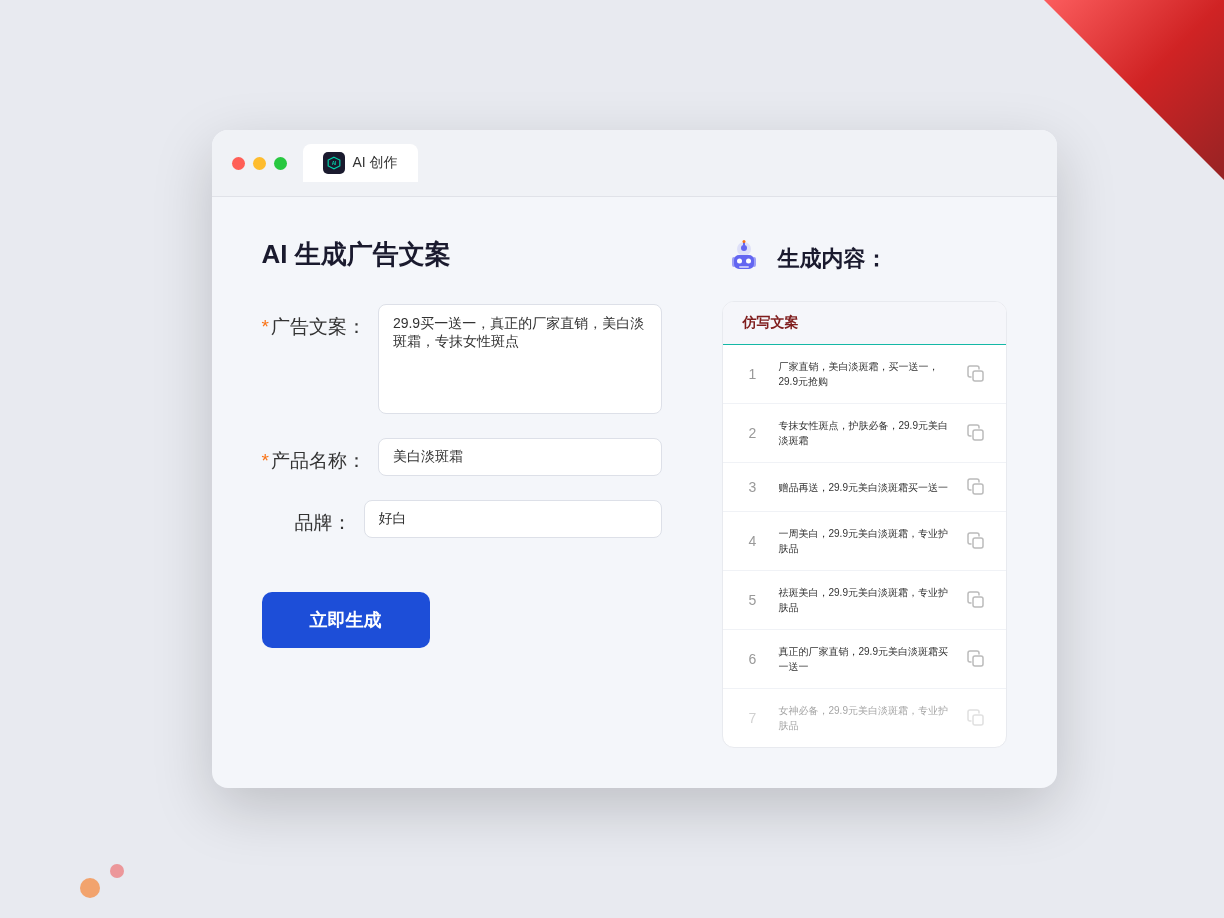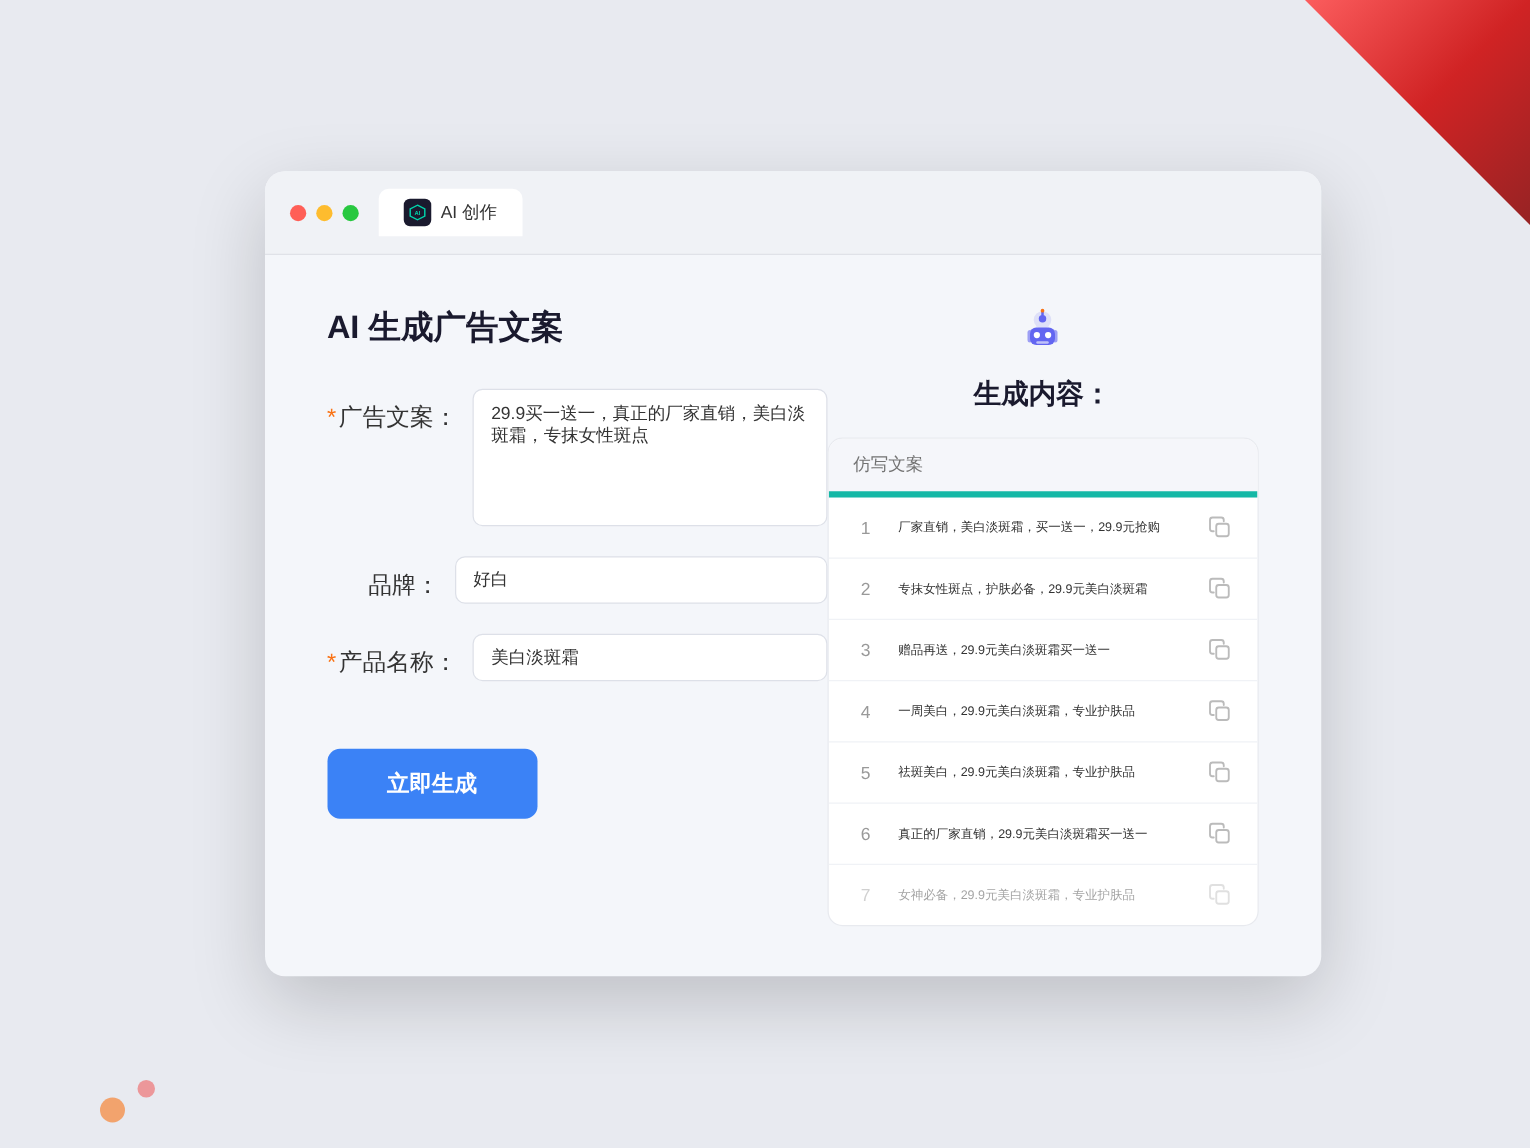--- a/index.html
+++ b/index.html
@@ -105,20 +105,21 @@
     }
     .tab-icon svg {
       width: 14px;
       height: 14px;
     }
 
     
     .main-content {
       padding: 40px 50px;
       display: flex;
+      gap: 60px;
       align-items: flex-start;
     }
 
     
     .left-panel {
       flex: 0 0 400px;
     }
     .panel-title {
       font-size: 26px;
       font-weight: 700;
@@ -155,42 +156,41 @@
       background: #ffffff;
       outline: none;
       font-family: inherit;
       resize: none;
     }
     textarea.form-input {
       height: 110px;
     }
 
     .generate-btn {
-      background: #3b82f6;
+      background: #1d4ed8;
       color: #ffffff;
       border: none;
       border-radius: 10px;
       padding: 16px 48px;
       font-size: 18px;
       font-weight: 600;
       cursor: pointer;
       margin-top: 30px;
       font-family: inherit;
     }
 
     
     .right-panel {
       flex: 1;
     }
     .right-header {
       display: flex;
       align-items: center;
       gap: 12px;
       margin-bottom: 20px;
-      flex-direction: column;
     }
     .robot-icon {
       width: 44px;
       height: 44px;
       flex-shrink: 0;
     }
     .right-title {
       font-size: 22px;
       font-weight: 600;
       color: #1a1a2e;
@@ -199,23 +199,23 @@
     .results-table {
       background: #ffffff;
       border-radius: 12px;
       overflow: hidden;
       border: 1px solid #e8eaef;
     }
     .results-header {
       background: #f5f6fa;
       padding: 12px 20px;
       font-size: 14px;
-      font-weight: 400;
-      color: #737373;
-      border-bottom: 5px solid #14b8a6;
+      font-weight: 700;
+      color: #7f1d1d;
+      border-bottom: 1px solid #14b8a6;
     }
     .result-row {
       display: flex;
       align-items: center;
       padding: 14px 20px;
       border-bottom: 1px solid #f0f2f6;
       gap: 16px;
     }
     .result-row:last-child {
       border-bottom: none;
@@ -277,30 +277,30 @@
       
       <div class="form-group">
         <label class="form-label">
           <span class="required">*</span><span>广告文案：</span>
         </label>
         <textarea class="form-input" placeholder="29.9买一送一，真正的厂家直销，美白淡斑霜，专抹女性斑点" style="">29.9买一送一，真正的厂家直销，美白淡斑霜，专抹女性斑点</textarea>
       </div>
 
       
       <div class="form-group">
-        <label class="form-label">品牌：</label>
-        <input type="text" class="form-input" value="好白" style="">
-      </div>
-
-      
-      <div class="form-group">
         <label class="form-label">
           <span class="required">*</span><span>产品名称：</span>
         </label>
         <input type="text" class="form-input" value="美白淡斑霜" style="">
+      </div>
+
+      
+      <div class="form-group">
+        <label class="form-label">品牌：</label>
+        <input type="text" class="form-input" value="好白" style="">
       </div>
 
       <button class="generate-btn">立即生成</button>
     </div>
 
     <div class="right-panel">
       <div class="right-header">
 
         <svg class="robot-icon" viewBox="0 0 44 44" fill="none" xmlns="http://www.w3.org/2000/svg">
           <circle cx="22" cy="12" r="7" fill="#6366f1" opacity="0.15"></circle>

